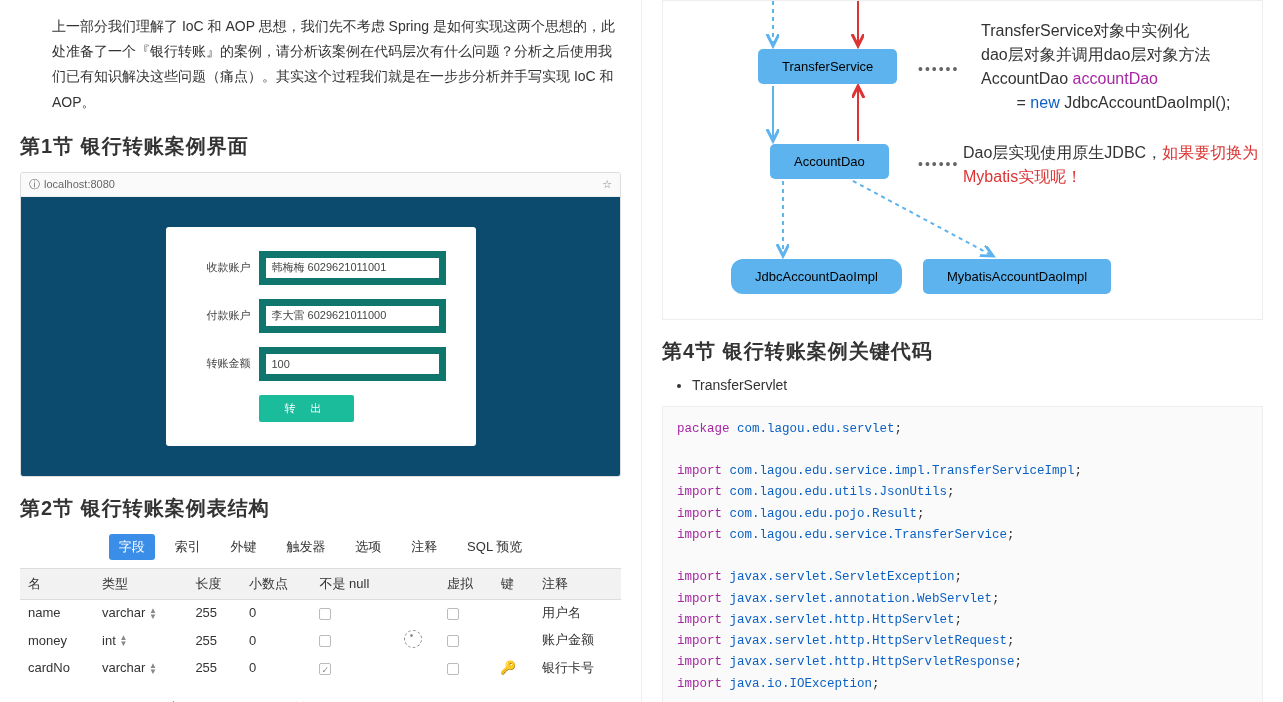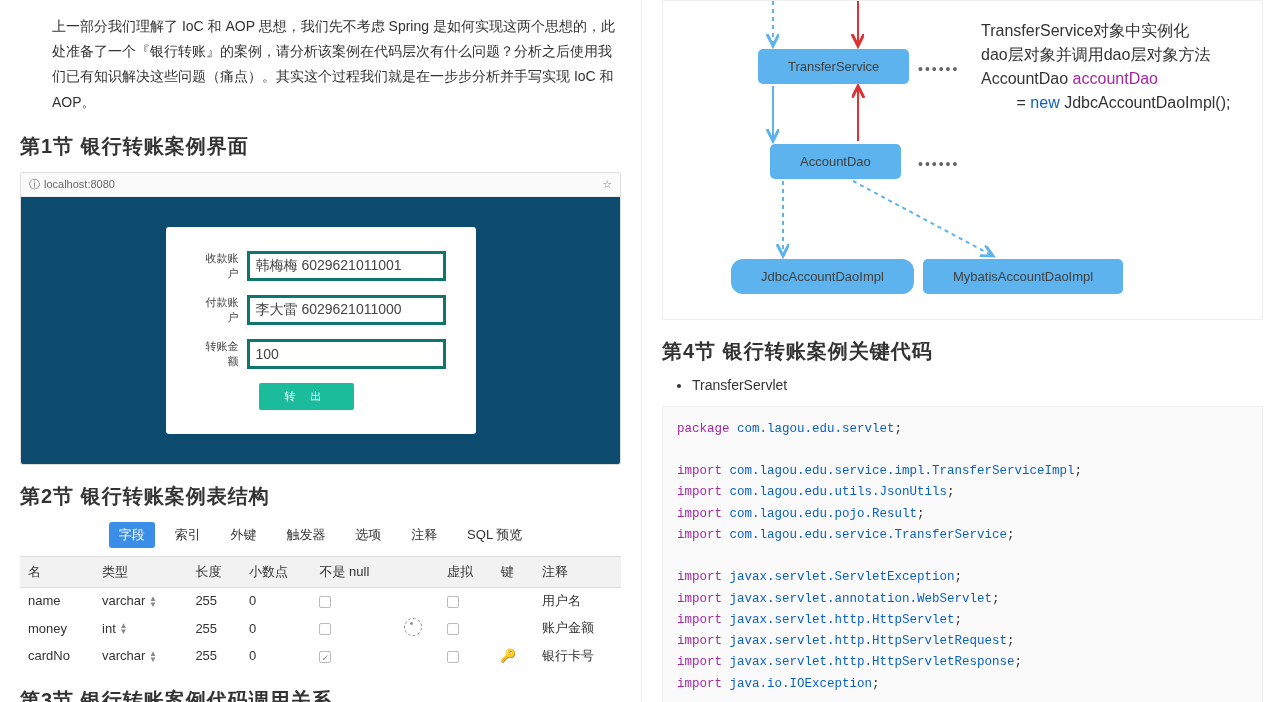--- a/index.html
+++ b/index.html
@@ -66,23 +66,23 @@
     font-size: 11px;
   }
   .form-row label {
     width: 55px;
     text-align: right;
     margin-right: 8px;
     color: #444;
   }
   .form-row input {
     flex: 1;
-    border: 3px solid #0f766e;
+    border: 7px solid #0f766e;
     padding: 4px 6px;
-    font-size: 14px;
+    font-size: 11px;
     color: #444;
   }
   .btn-transfer {
     background: #1abc9c;
     color: #fff;
     border: none;
     padding: 6px 26px;
     font-size: 11px;
     border-radius: 2px;
     margin-left: 63px;
@@ -138,23 +138,23 @@
   .diagram {
     position: relative;
     height: 320px;
     border: 1px solid #eee;
     margin-bottom: 10px;
     background: #fff;
   }
   .box {
     position: absolute;
     background: #5cb3ee;
-    color: #404040;
+    color: #000000;
     font-size: 13px;
-    padding: 10px 30px;
+    padding: 10px 24px;
     border-radius: 5px;
     text-align: center;
     white-space: nowrap;
   }
   .dots {
     position: absolute;
     color: #666;
     font-size: 14px;
     letter-spacing: 2px;
   }
@@ -309,20 +309,24 @@
       <div class="box" style="left:68px;top:258px;border-radius:12px;">JdbcAccountDaoImpl</div>
       <div class="box" style="left:260px;top:258px;">MybatisAccountDaoImpl</div>
       <div class="dots" style="left:255px;top:60px;">••••••</div>
       <div class="dots" style="left:255px;top:155px;">••••••</div>
       <div class="annot" style="left:318px;top:18px;">
         <span>TransferService对象中实例化</span><br>
         <span>dao层对象并调用dao层对象方法</span><br>
         <span>AccountDao </span><span class="purple">accountDao</span><br>
         &nbsp;&nbsp;&nbsp;&nbsp;&nbsp;&nbsp;&nbsp;&nbsp;<span>= </span><span class="blue">new </span><span>JdbcAccountDaoImpl();</span>
       </div>
+      <div class="annot" style="left:300px;top:140px;">
+        <span>Dao层实现使用原生JDBC，</span><span class="red">如果要切换为</span><br>
+        <span class="red">Mybatis实现呢！</span>
+      </div>
     </div>
 
     <h2>第4节 银行转账案例关键代码</h2>
     <ul class="bullet">
         <li>TransferServlet</li>
       </ul>
 
     <pre class="code"><span class="kw">package </span><span class="pkg">com.lagou.edu.servlet</span><span>;</span>
 
 <span class="kw">import </span><span class="pkg">com.lagou.edu.service.impl.TransferServiceImpl</span><span>;</span>

